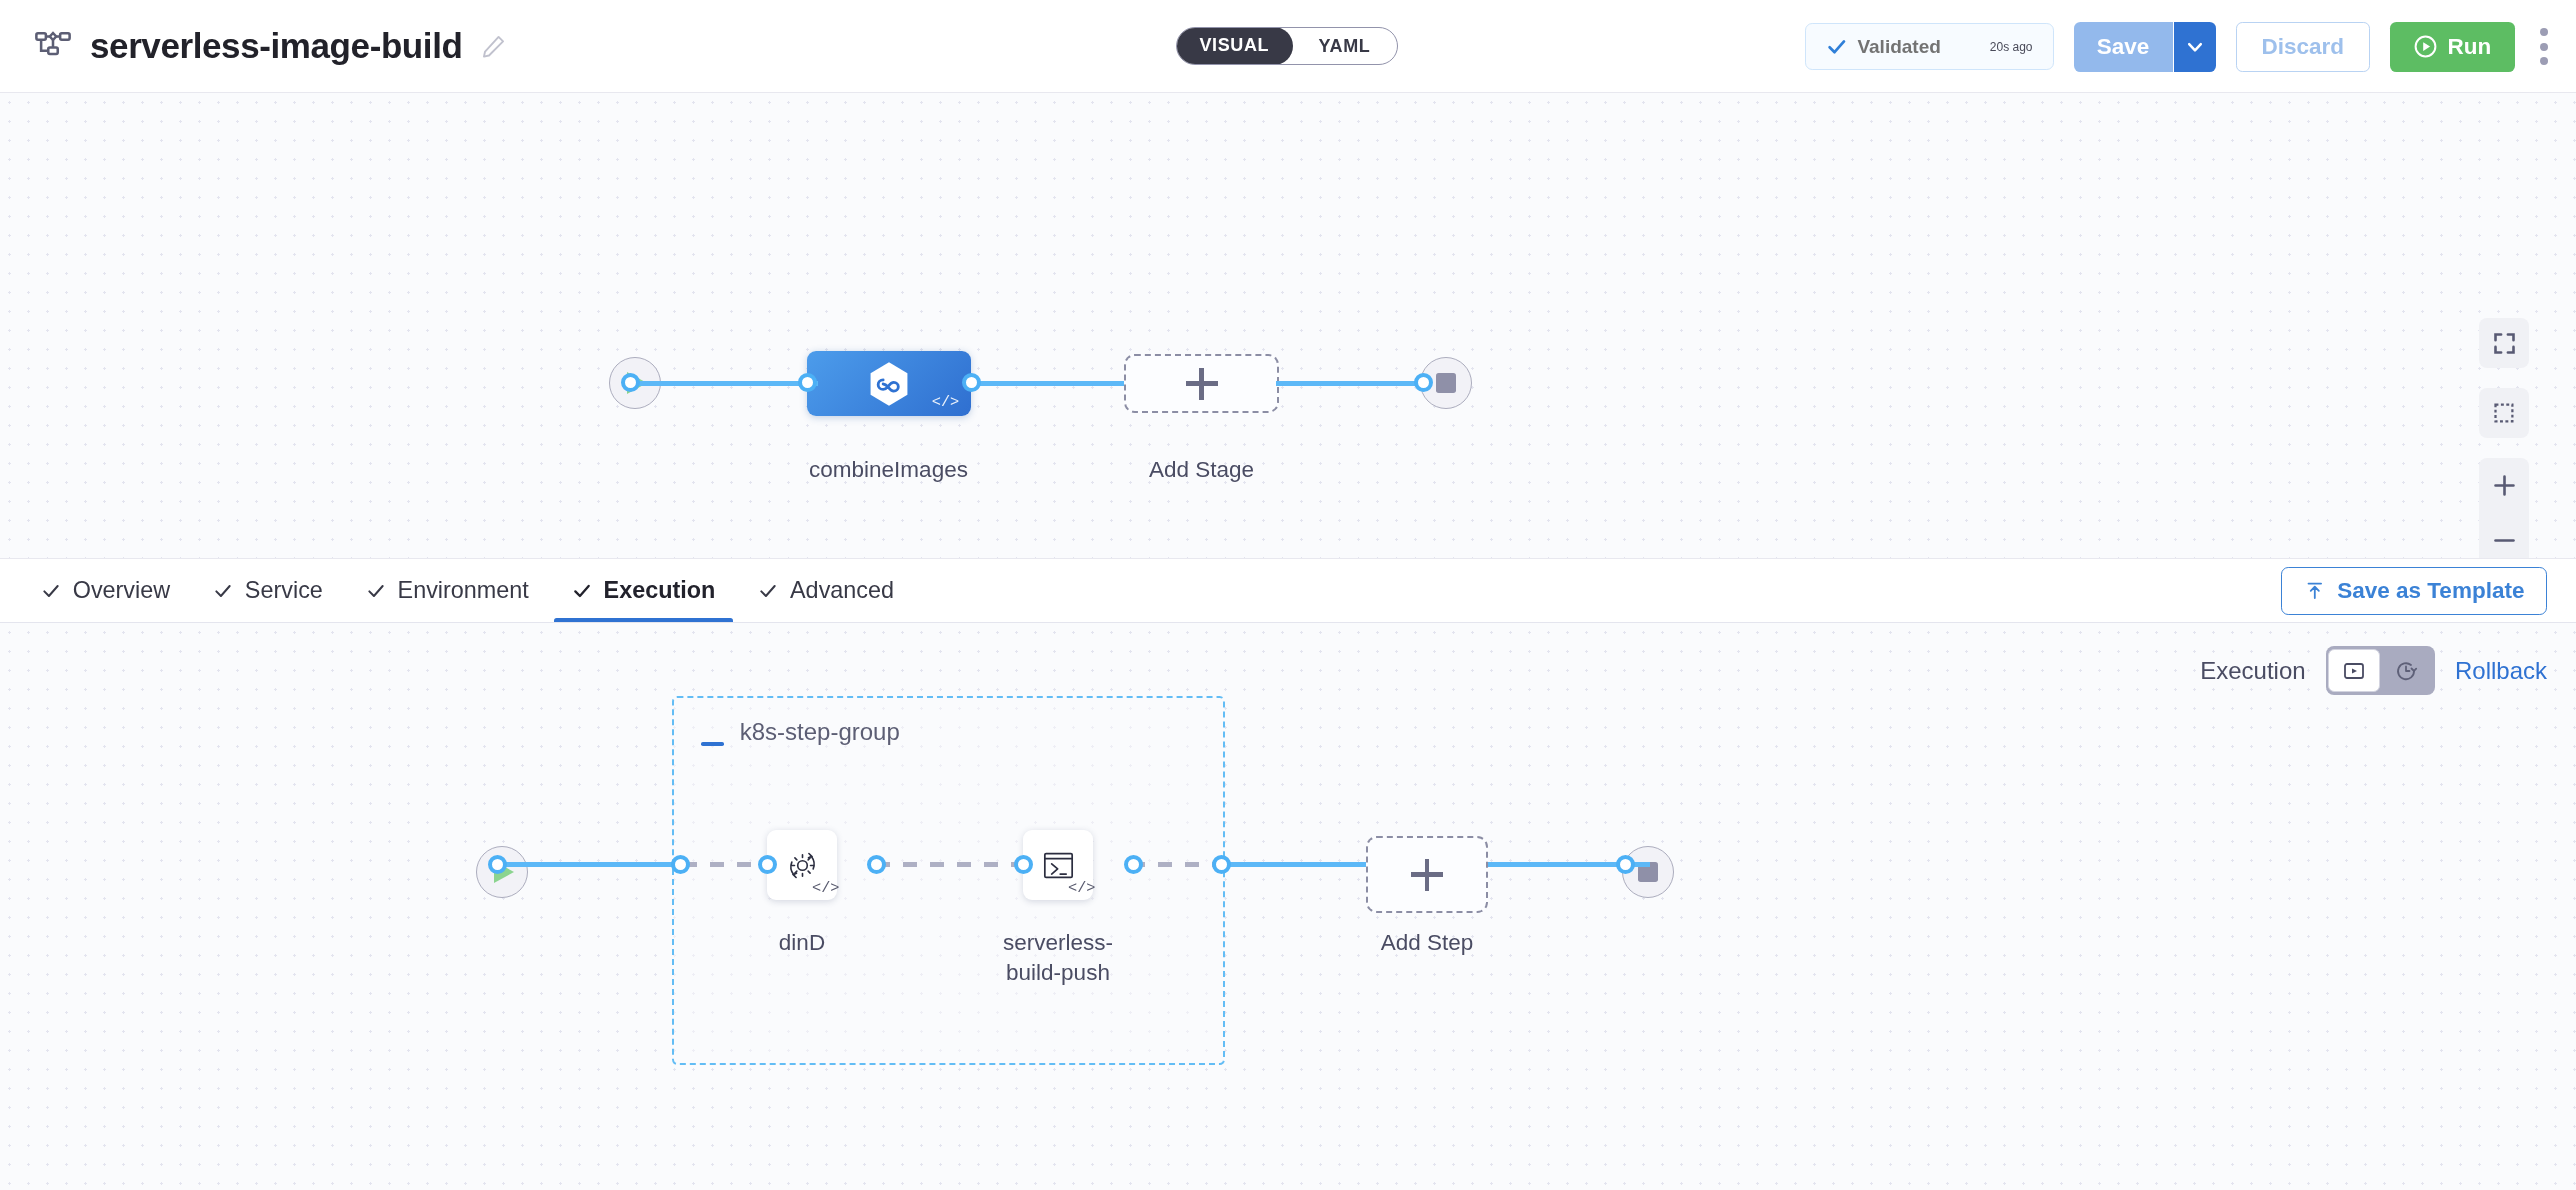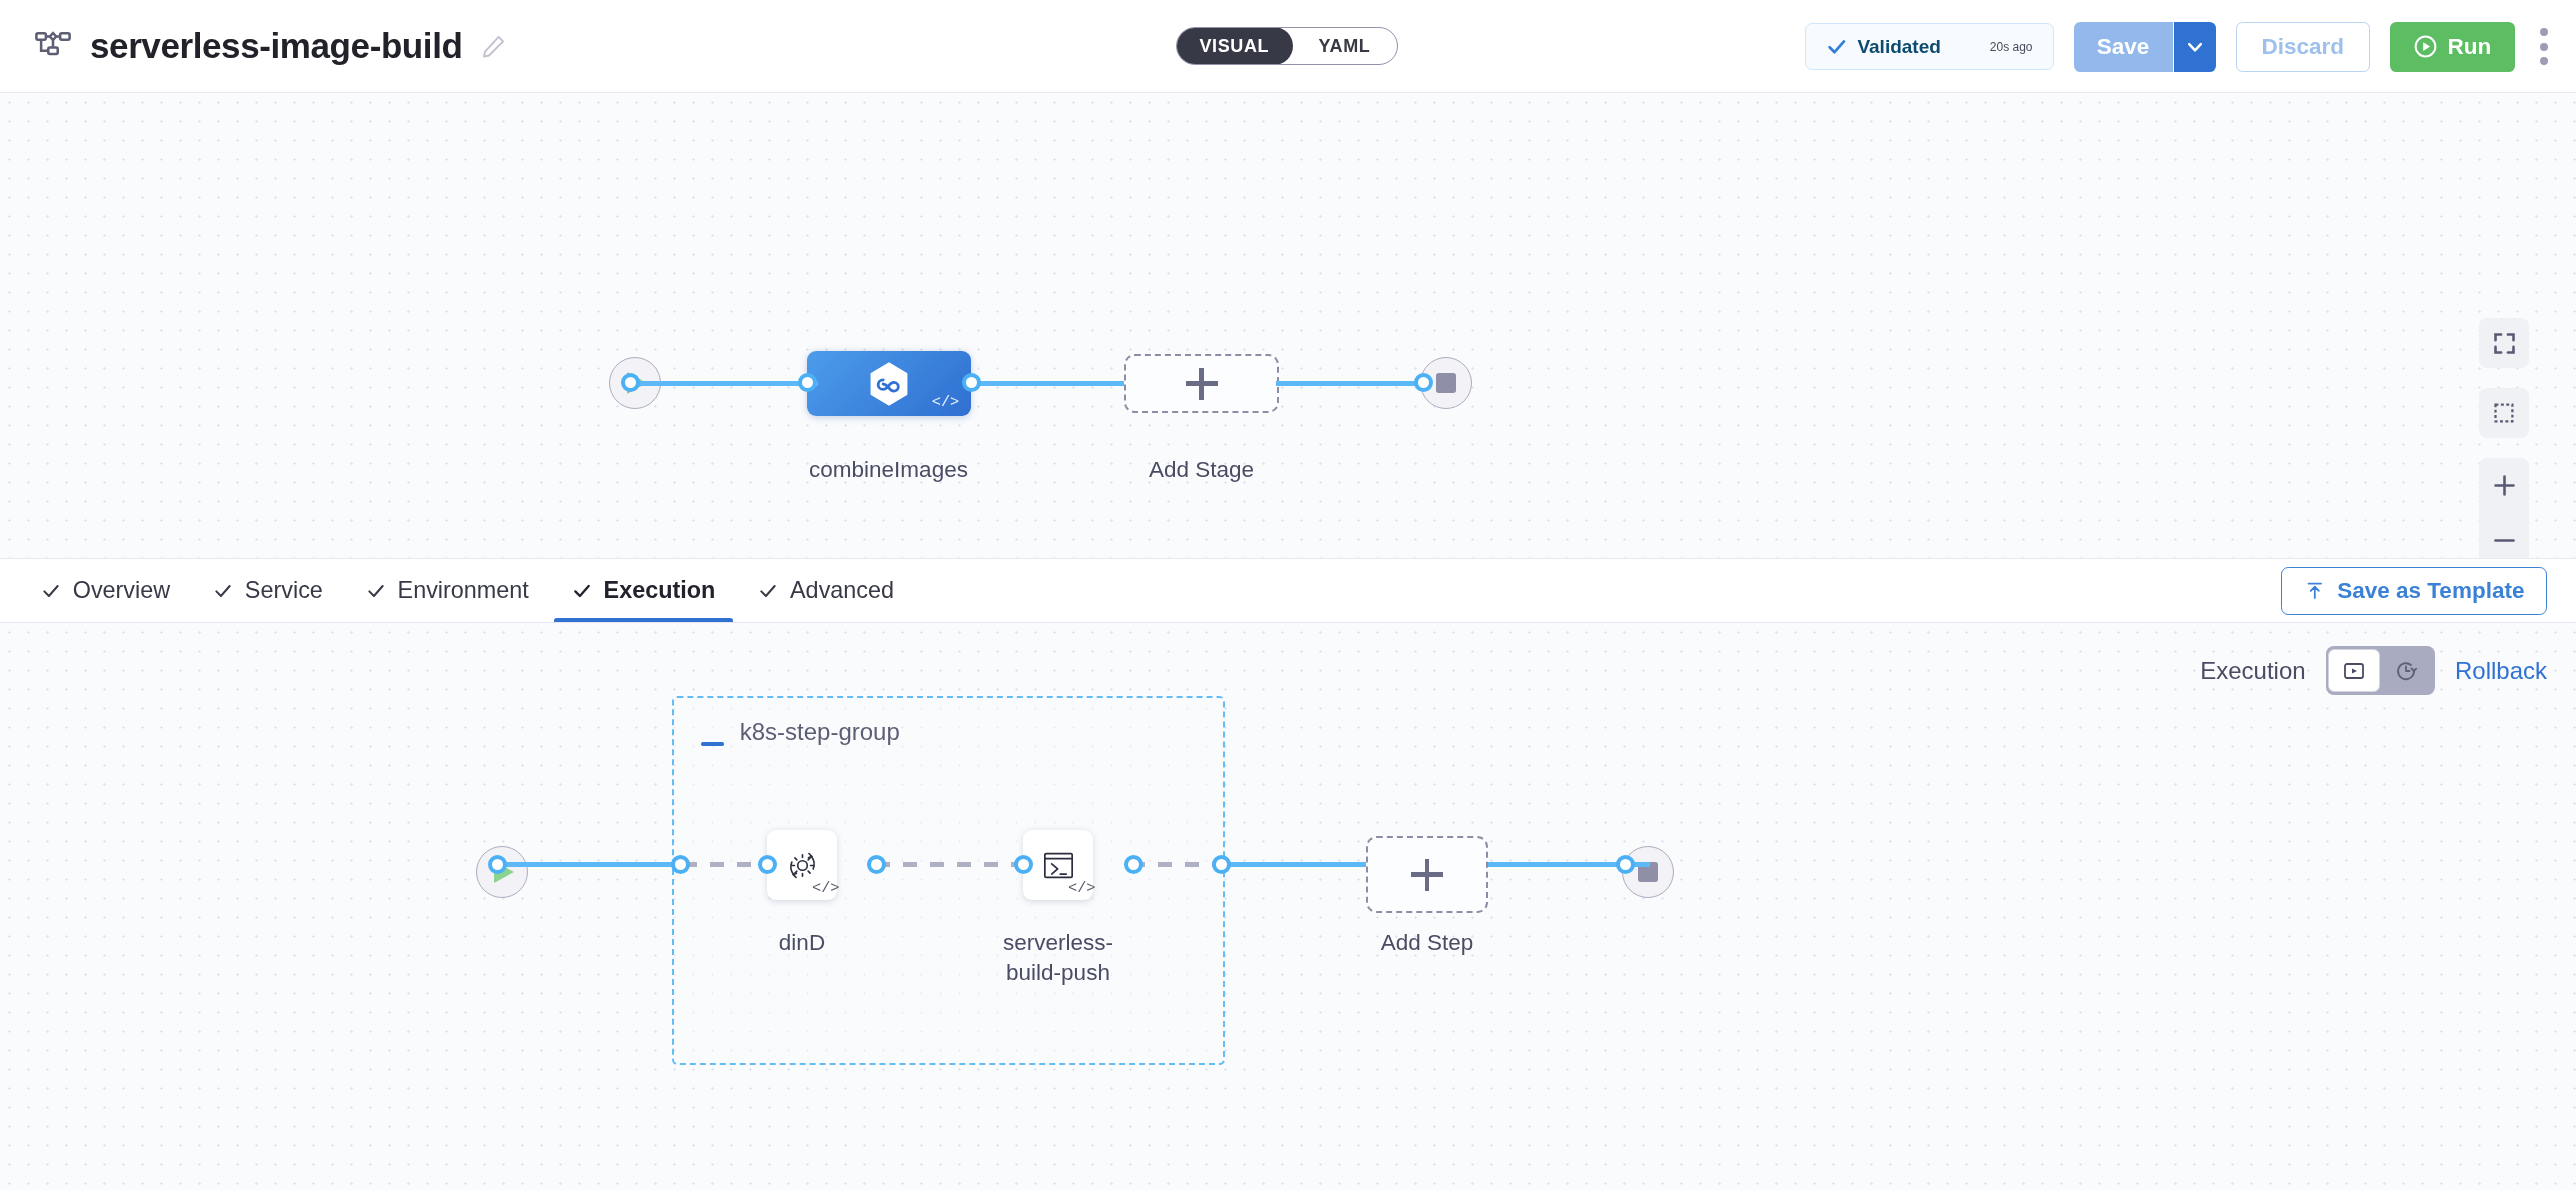--- a/index.html
+++ b/index.html
@@ -25,21 +25,21 @@
   }
   .pipeline-icon { width: 38px; height: 38px; display:block; }
   .pipeline-title {
     font-size: 35px; font-weight: bold; color: #22222a;
     letter-spacing: -0.4px;
   }
   .edit-icon { width: 27px; height: 27px; display:block; opacity:.55; }
 
   .mode-toggle {
     position: absolute; left: 1176px; top: 27px;
-    display: flex; align-items: flex-start;
+    display: flex; align-items: flex-end;
     border: 1.3px solid #9293ab;
     border-radius: 20px;
     height: 38px;
     background: #ffffff;
     overflow: hidden;
   }
   .mode-seg {
     font-size: 18px; font-weight: bold; letter-spacing: 0.6px;
     display: flex; align-items: center; justify-content: center;
     height: 100%;
@@ -58,21 +58,21 @@
     display: flex; align-items: center; gap: 20px;
   }
   .validated-badge {
     display: flex; align-items: center; gap: 10px;
     height: 47px; padding: 0 20px;
     border: 0.9px solid #cfe5fb;
     border-radius: 7.2px;
     background: #f7fbff;
   }
   .validated-check { width: 21.6px; height: 21.6px; display:block; }
-  .validated-label { font-size: 19px; font-weight: bold; color: #0c4a6e; }
+  .validated-label { font-size: 19px; font-weight: bold; color: #737373; }
   .validated-time { font-size: 12px; color: #494a59; margin-left: 39px; }
 
   .save-split { display: flex; height: 50px; border-radius: 6.3px; overflow: hidden; text-align: center; }
   .save-main {
     background: #93b9ec; color: #ffffff;
     font-size: 22.5px; font-weight: bold;
     display:flex; align-items:center; justify-content:center;
     width: 99px;
   }
   .save-caret {

